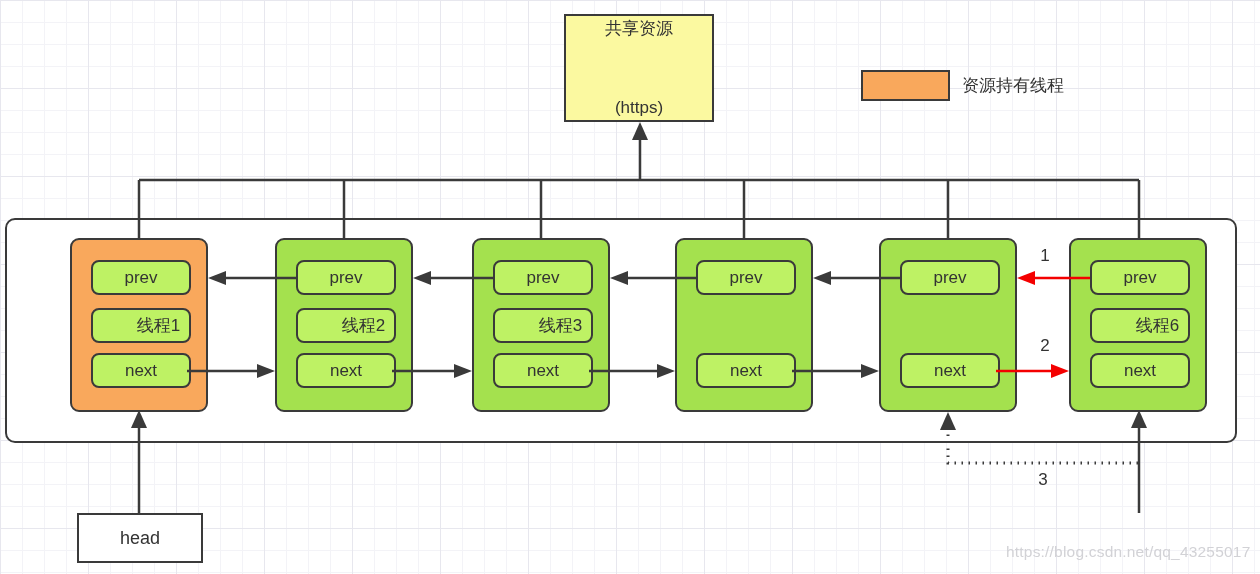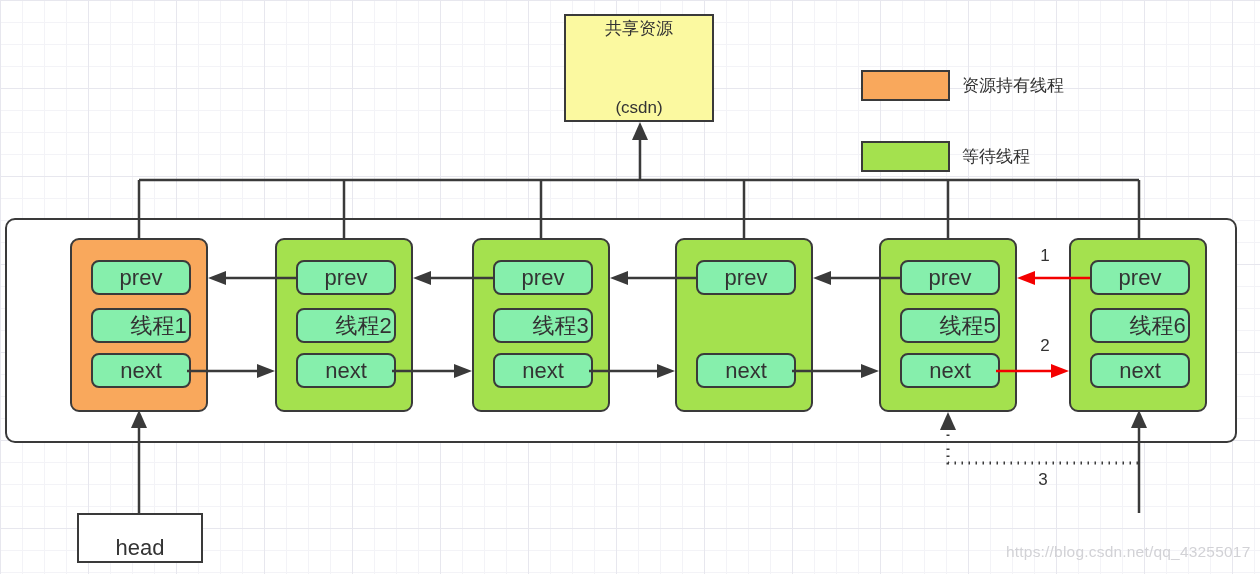--- a/index.html
+++ b/index.html
@@ -40,30 +40,30 @@
     position:absolute;top:238px;width:138px;height:174px;
     border:2.5px solid var(--line);border-radius:9px;
     box-sizing:border-box;z-index:2;
   }
   .node.holder{background:var(--holder);}
   .node.waiting{background:var(--waiting);}
   .n1{left:70px;} .n2{left:275px;} .n3{left:472px;}
   .n4{left:675px;} .n5{left:879px;} .n6{left:1069px;}
   .cell{
     position:absolute;left:19px;width:100px;height:35px;
-    background:#86efac;border:2px solid var(--line);border-radius:8px;
+    background:#bef264;border:2px solid var(--line);border-radius:8px;
     display:flex;align-items:center;justify-content:center;
-    font-size:22px;box-sizing:border-box;
+    font-size:17px;box-sizing:border-box;
   }
   .cell.prev{top:20px;} .cell.thread{top:68px;padding-left:35px;} .cell.next{top:113px;}
   .pointer-box{
     position:absolute;width:126px;height:50px;
     background:#fff;border:2.5px solid var(--line);
-    display:flex;align-items:flex-end;justify-content:center;
-    font-size:22px;box-sizing:border-box;z-index:2;
+    display:flex;align-items:center;justify-content:center;
+    font-size:18px;box-sizing:border-box;z-index:2;
   }
   .head-box{left:77px;top:513px;}
   .tail-box{left:1077px;top:513px;}
   .wire-layer{position:absolute;left:0;top:0;z-index:3;pointer-events:none;}
   .wire{stroke:var(--line);stroke-width:2.5;fill:none;}
   .wire-red{stroke:var(--red);stroke-width:2.5;fill:none;}
   .ah{fill:var(--line);stroke:none;}
   .ah-red{fill:var(--red);stroke:none;}
   .dotted{stroke:var(--line);stroke-width:3;fill:none;stroke-dasharray:1.5 5.5;}
   .step-label{position:absolute;font-size:17px;z-index:4;width:20px;text-align:center;}
@@ -73,31 +73,27 @@
     color:var(--watermark);font-size:15.5px;letter-spacing:0.2px;white-space:nowrap;
   }
 </style>
 </head>
 <body>
 
 <div class="canvas">
 
   <div class="resource-box">
     <span>共享资源</span>
-    <span>(csdn)</span>
+    <span>(https)</span>
   </div>
 
   <div class="legend">
     <div class="legend-row">
       <div class="swatch holder"></div>
       <div class="legend-label">资源持有线程</div>
-    </div>
-    <div class="legend-row">
-      <div class="swatch waiting"></div>
-      <div class="legend-label">等待线程</div>
     </div>
   </div>
 
   <div class="queue-container"></div>
 
   <div class="node holder n1">
     <div class="cell prev">prev</div>
     <div class="cell thread">线程1</div>
     <div class="cell next">next</div>
   </div>
@@ -110,21 +106,20 @@
     <div class="cell prev">prev</div>
     <div class="cell thread">线程3</div>
     <div class="cell next">next</div>
   </div>
   <div class="node waiting n4">
     <div class="cell prev">prev</div>
     <div class="cell next">next</div>
   </div>
   <div class="node waiting n5">
     <div class="cell prev">prev</div>
-    <div class="cell thread">线程5</div>
     <div class="cell next">next</div>
   </div>
   <div class="node waiting n6">
     <div class="cell prev">prev</div>
     <div class="cell thread">线程6</div>
     <div class="cell next">next</div>
   </div>
 
   <div class="pointer-box head-box">
     <span>head</span>

